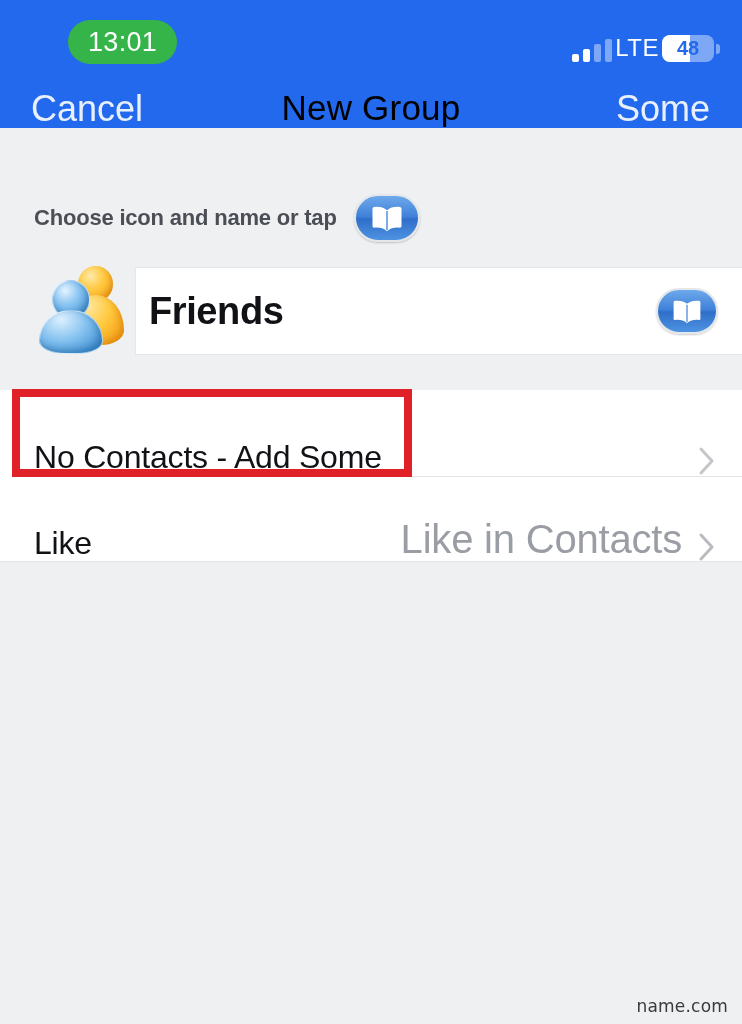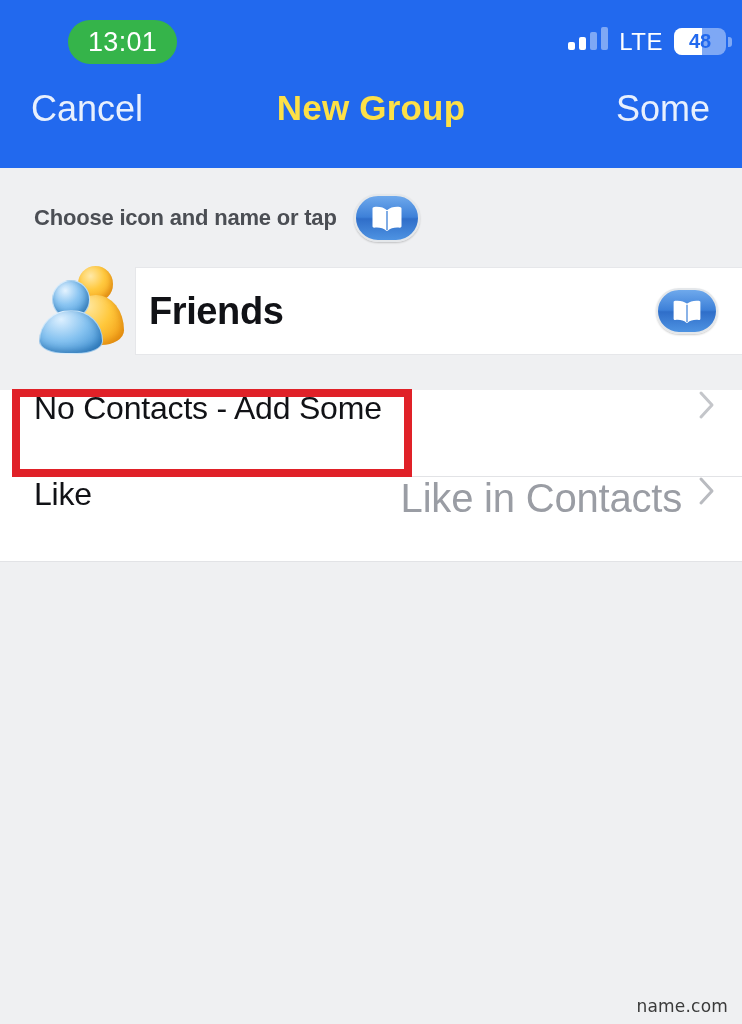--- a/index.html
+++ b/index.html
@@ -15,21 +15,21 @@
     background: #eff0f2;
     position: relative;
     -webkit-font-smoothing: antialiased;
   }
 
   
   .header {
     position: absolute;
     top: 0; left: 0;
     width: 742px;
-    height: 168px;
+    height: 128px;
     background: #2269ee;
   }
 
   
   .status-bar {
     position: absolute;
     top: 0; left: 0;
     width: 742px;
     height: 88px;
   }
@@ -48,25 +48,25 @@
   }
   .time-pill span {
     color: #ffffff;
     font-size: 27px;
     font-weight: 500;
     letter-spacing: 0.3px;
   }
 
   .status-right {
     position: absolute;
-    right: 16px;
+    right: 28px;
     top: 28px;
     display: flex;
-    align-items: flex-start;
-    gap: 11px;
+    align-items: flex-end;
+    gap: 3px;
     height: 34px;
   }
 
   .signal {
     display: flex;
     align-items: flex-end;
     gap: 4px;
     height: 22px;
   }
   .signal i {
@@ -142,23 +142,23 @@
     font-size: 36px;
     font-weight: 400;
     cursor: pointer;
     white-space: nowrap;
   }
   .nav-btn.cancel { left: 31px; }
   .nav-btn.done { right: 32px; }
   .nav-title {
     width: 742px;
     text-align: center;
-    color: #fde047;
+    color: #000000;
     font-size: 35px;
-    font-weight: 700;
+    font-weight: 400;
     letter-spacing: 0.2px;
   }
 
   
   .choose-row {
     position: absolute;
     left: 0;
     top: 168px;
     width: 742px;
     height: 99px;
@@ -271,21 +271,21 @@
     position: absolute;
     left: 0;
     top: 390px;
     width: 742px;
     background: #ffffff;
   }
   .list-row {
     position: relative;
     height: 86px;
     display: flex;
-    align-items: flex-start;
+    align-items: flex-end;
     padding: 0 26px 0 34px;
     background: #ffffff;
   }
   .list-row + .list-row::before {
     content: "";
     position: absolute;
     left: 34px; right: 0; top: 0;
     height: 1px;
     background: #e2e3e6;
   }

